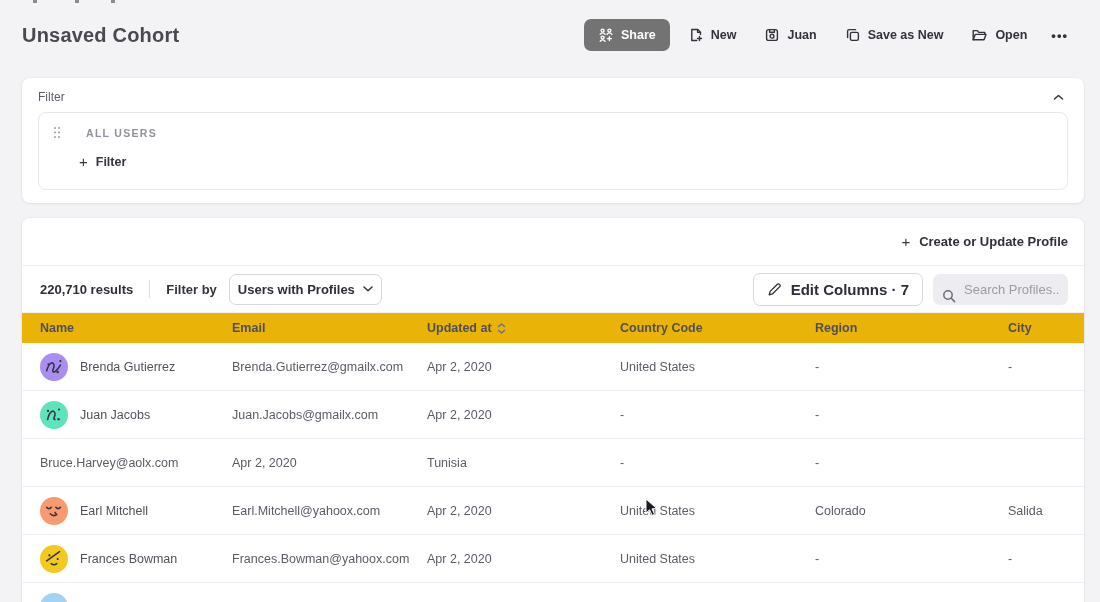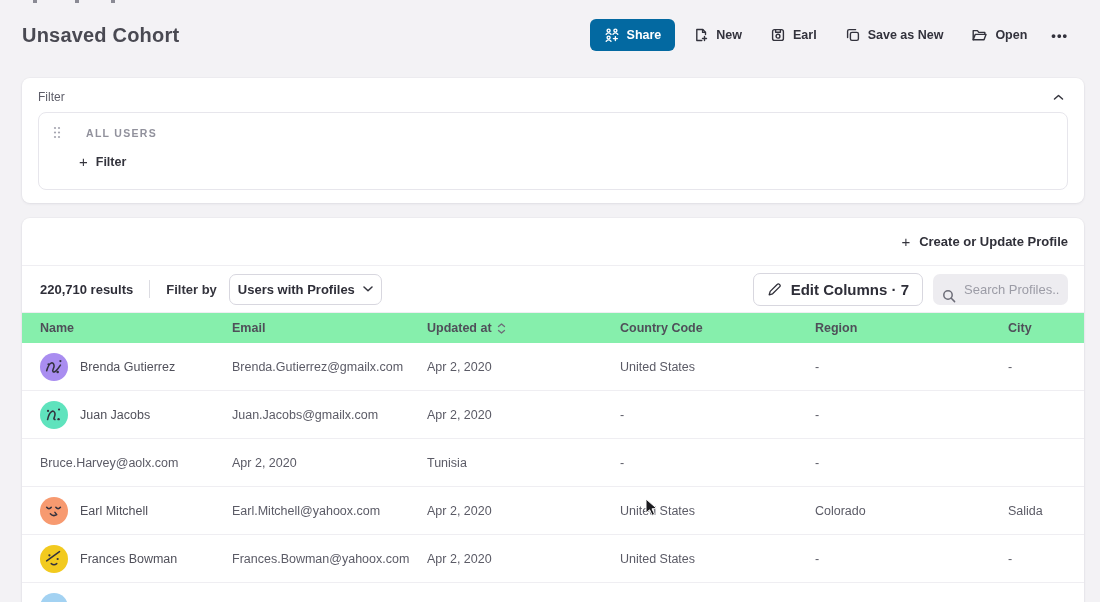--- a/index.html
+++ b/index.html
@@ -23,21 +23,21 @@
   }
   .page-title { font-size:20px; font-weight:700; color:#494952; letter-spacing:.2px; }
   .actions { display:flex; align-items:center; gap:8px; }
   .btn {
     display:flex; align-items:center; gap:7px;
     border:none; background:transparent; cursor:pointer;
     font-family:inherit; font-size:12.5px; font-weight:700; color:#32323c;
     padding:8px 10px; border-radius:7px;
   }
   .btn svg { stroke:#32323c; }
-  .btn-primary { background:#0369a1; color:#ffffff; padding:8px 14px;border-radius:6px; }
+  .btn-primary { background:#737373; color:#ffffff; padding:8px 14px; }
   .btn-primary svg { stroke:#ffffff; }
   .btn-more { padding:8px 6px; letter-spacing:1px; color:#32323c; font-size:13px; }
 
   
   .card {
     background:#fff; border-radius:8px;
     box-shadow:0 1px 3px rgba(25,25,50,0.07), 0 0 0 1px rgba(25,25,50,0.02);
     margin:0 16px 0 22px;
   }
 
@@ -96,21 +96,21 @@
     width:100%; height:100%; background:transparent; border:none; outline:none;
     padding:0 8px 0 31px; font-family:inherit; font-size:13px; color:#4a4a54;
   }
   .search-input::placeholder { color:#9c9ca6; }
 
   
   .trow {
     display:grid; grid-template-columns:192px 195px 193px 195px 193px 1fr;
     align-items:center;
   }
-  .thead { background:#86efac; height:30px; }
+  .thead { background:#eab308; height:30px; }
   .thead .cell { font-size:12.5px; font-weight:600; color:#4f4f59; }
   .cell { padding-left:18px; font-size:12.5px; color:#5b5b66; display:flex; align-items:center; gap:5px; }
   .body-row { height:48px; border-bottom:1px solid #efeef2; background:#fff; }
   .name-cell { gap:12px; font-weight:400; color:#50505a; }
   .avatar {
     width:28px; height:28px; border-radius:50%; flex:0 0 28px;
     display:flex; align-items:center; justify-content:center;
   }
 
   
@@ -156,21 +156,21 @@
     </button>
 
     <button class="btn">
       <span>
         <svg width="16" height="16" viewBox="0 0 16 16" fill="none" stroke-width="1.4" stroke-linecap="round" stroke-linejoin="round">
           <rect x="2.6" y="2.6" width="10.8" height="10.8" rx="2"></rect>
           <circle cx="8" cy="9.2" r="1.9"></circle>
           <path d="M5.6 2.8 v2.4 h4.8 V2.8"></path>
         </svg>
       </span>
-      <span>Earl</span>
+      <span>Juan</span>
     </button>
 
     <button class="btn">
       <span>
         <svg width="16" height="16" viewBox="0 0 16 16" fill="none" stroke-width="1.4" stroke-linecap="round" stroke-linejoin="round">
           <rect x="5.4" y="5.4" width="8" height="8" rx="1.6"></rect>
           <path d="M10.6 2.6 H4.2 a1.6 1.6 0 0 0 -1.6 1.6 v6.4"></path>
         </svg>
       </span>
       <span>Save as New</span>

